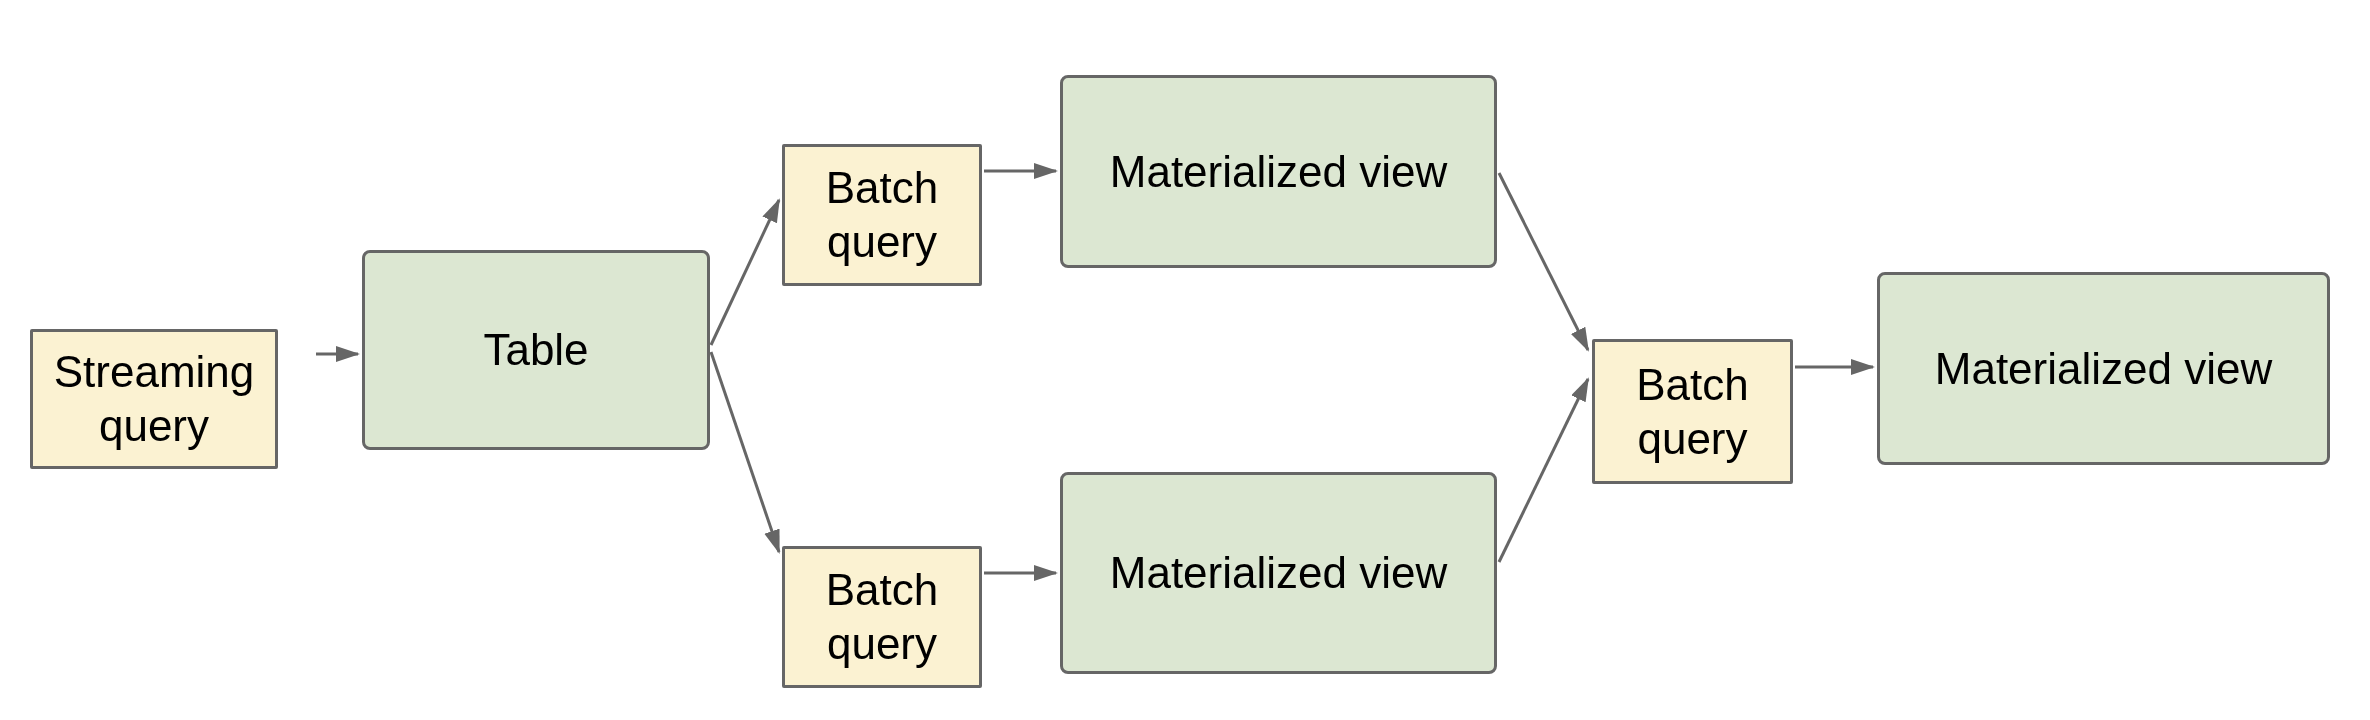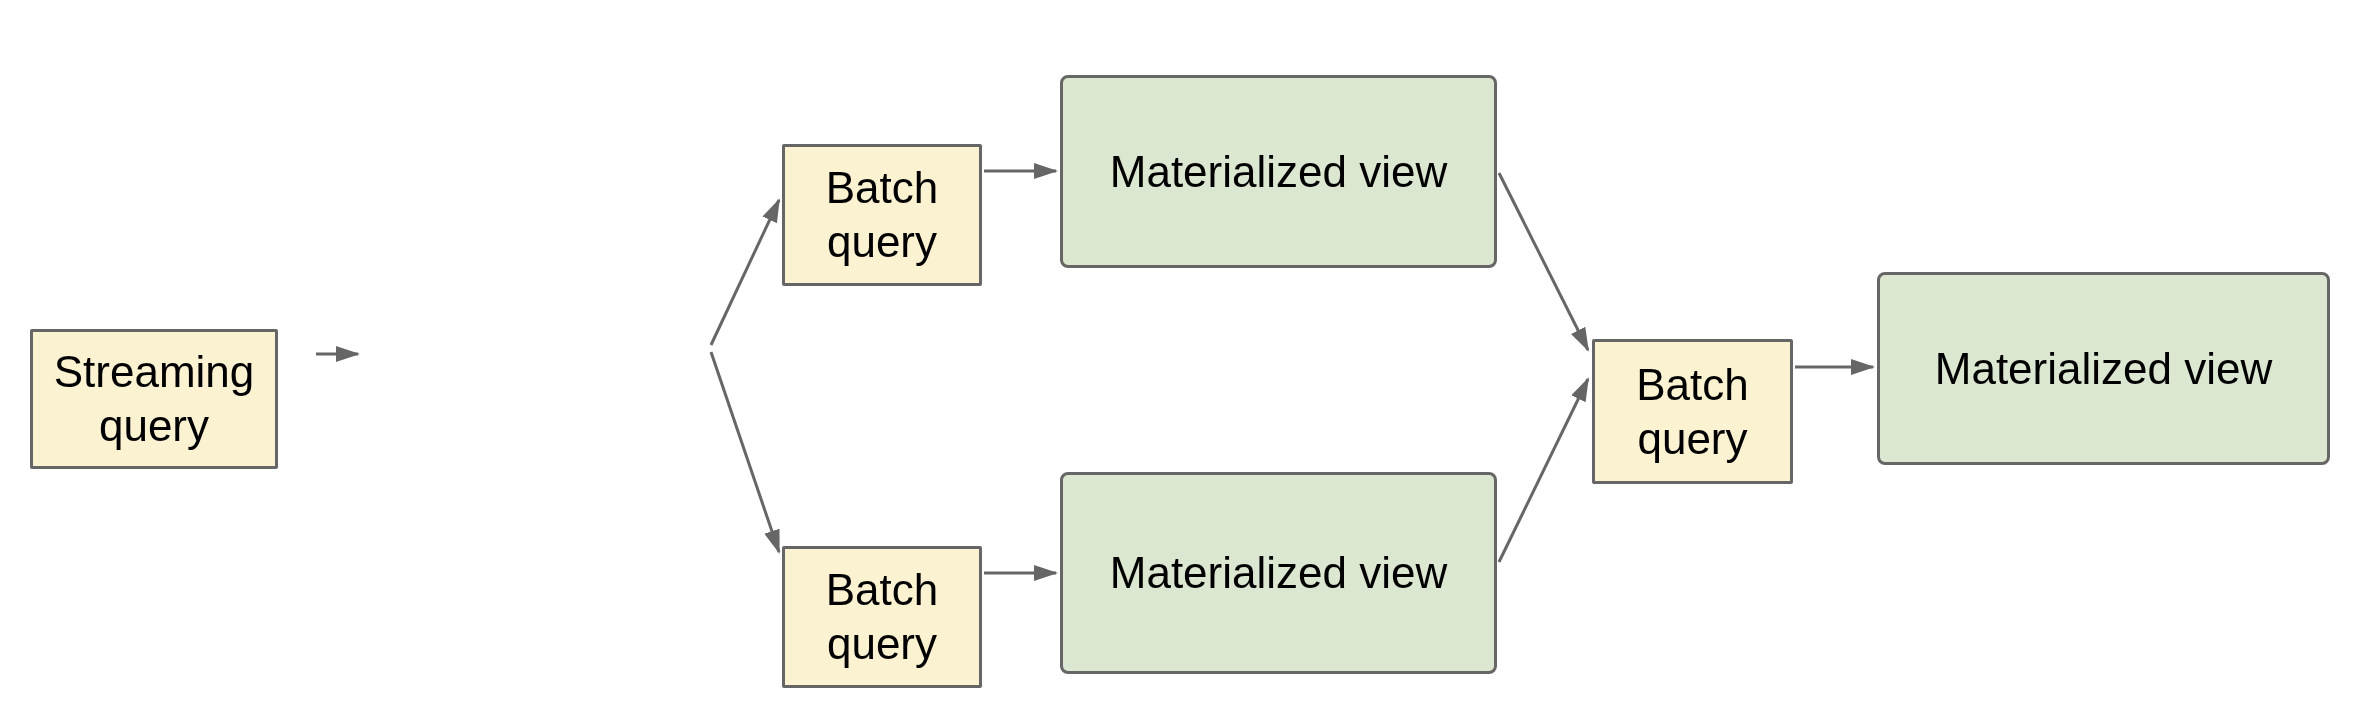--- a/index.html
+++ b/index.html
@@ -74,20 +74,23 @@
     <line x1="984" y1="573" x2="1056" y2="573" marker-end="url(#arrow)"></line>
     <line x1="1499" y1="173" x2="1588" y2="350" marker-end="url(#arrow)"></line>
     <line x1="1499" y1="562" x2="1588" y2="379" marker-end="url(#arrow)"></line>
     <line x1="1795" y1="367" x2="1873" y2="367" marker-end="url(#arrow)"></line>
   </svg>
 
   <div class="node query" style="left:30px;top:285px;width:248px;height:140px">
     <span class="label">Streaming query</span>
   </div>
 
+  <div class="node dataset" style="left:362px;top:250px;width:348px;height:200px">
+    <span class="label">Table</span>
+  </div>
 
   <div class="node query" style="left:782px;top:100px;width:200px;height:142px">
     <span class="label">Batch query</span>
   </div>
 
   <div class="node dataset" style="left:1060px;top:75px;width:437px;height:193px">
     <span class="label">Materialized view</span>
   </div>
 
   <div class="node query" style="left:782px;top:502px;width:200px;height:142px">

